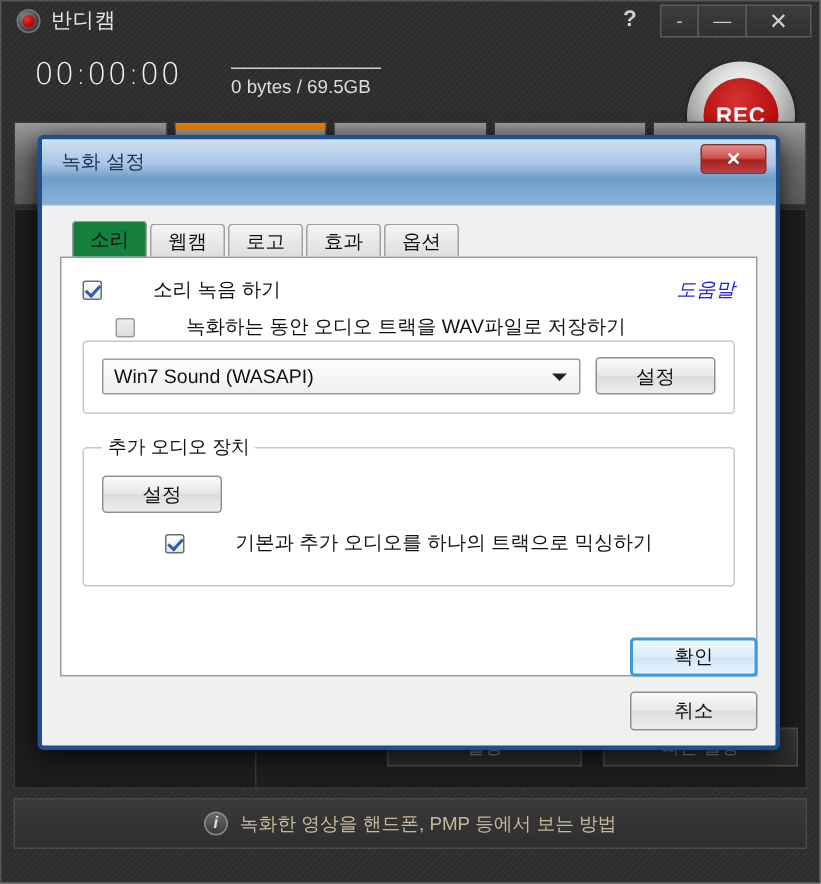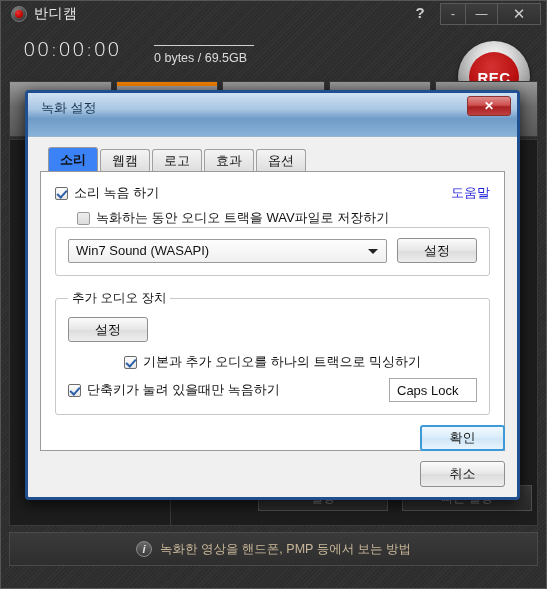--- a/index.html
+++ b/index.html
@@ -168,50 +168,50 @@
   .tab {
     height: 22px; padding: 0 11px;
     display: flex; align-items: center;
     font-size: 13px; color: #111;
     background: linear-gradient(#f4f4f4, #dedede);
     border: 1px solid #a0a0a0; border-bottom: none;
     border-radius: 3px 3px 0 0;
     margin-right: 2px;
   }
   .tab.active {
-    height: 24px; background: #3b82f6; border-color: #9a9a9a;
-    position: relative; z-index: 2; font-weight: bold;
+    height: 24px; background: #15803d; border-color: #9a9a9a;
+    position: relative; z-index: 2; font-weight: normal;
   }
 
   #tabpanel {
     position: absolute; left: 12px; right: 12px; top: 34px; bottom: 46px;
     background: #fff; border: 1px solid #9a9a9a;
     padding: 12px 14px;
   }
 
-  .row { display: flex; align-items: center; }
+  .row { display: flex; align-items: center; gap: 28px; }
 
   .cbox {
     width: 13px; height: 13px; flex: none;
     border: 1px solid #6d6d6d; border-radius: 2px;
     background: linear-gradient(#fdfdfd, #e6e6e6);
     position: relative; margin-right: 6px;
   }
   .cbox.checked::after {
     content: ""; position: absolute; left: 3px; top: 0px;
     width: 4px; height: 8px;
     border: solid #2c5fa8; border-width: 0 2px 2px 0;
     transform: rotate(42deg);
   }
   .cbox.disabled { background: linear-gradient(#eee, #dcdcdc); border-color: #9a9a9a; }
   .lbl { font-size: 13px; color: #111; }
 
   #help-link {
     position: absolute; right: 14px; top: 12px;
-    font-size: 13px; color: #2222dd;
+    font-size: 13px; color: #2222dd; font-style: italic;
   }
 
   fieldset {
     border: 1px solid #c8c8c8; border-radius: 3px;
     padding: 10px 12px 12px 12px;
   }
   legend { font-size: 12.5px; color: #111; padding: 0 4px; }
 
   .devrow { display: flex; align-items: center; gap: 10px; }
   .combo {
@@ -356,26 +356,20 @@
         <legend>추가 오디오 장치</legend>
         <div class="devrow" style="margin-bottom:11px;">
           <div class="btn">설정</div>
         </div>
 
         <div class="row" style="margin-bottom:7px;justify-content:center;">
           <span class="cbox checked"></span>
           <span class="lbl">기본과 추가 오디오를 하나의 트랙으로 믹싱하기</span>
         </div>
 
-        <div class="row">
-          <span class="cbox checked"></span>
-          <span class="lbl">단축키가 눌려 있을때만 녹음하기</span>
-          <span style="flex:1"></span>
-          <span class="textfield">Caps Lock</span>
-        </div>
       </fieldset>
     </div>
 
     <div id="dialog-footer">
       <div class="footer-btn default">확인</div>
       <div class="footer-btn">취소</div>
     </div>
   </div>
 </div>
 

